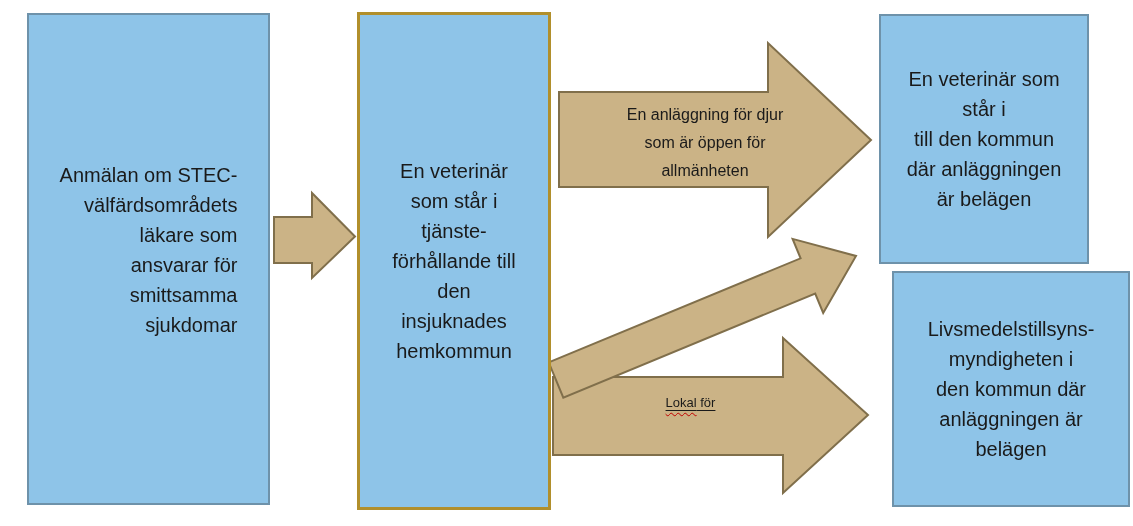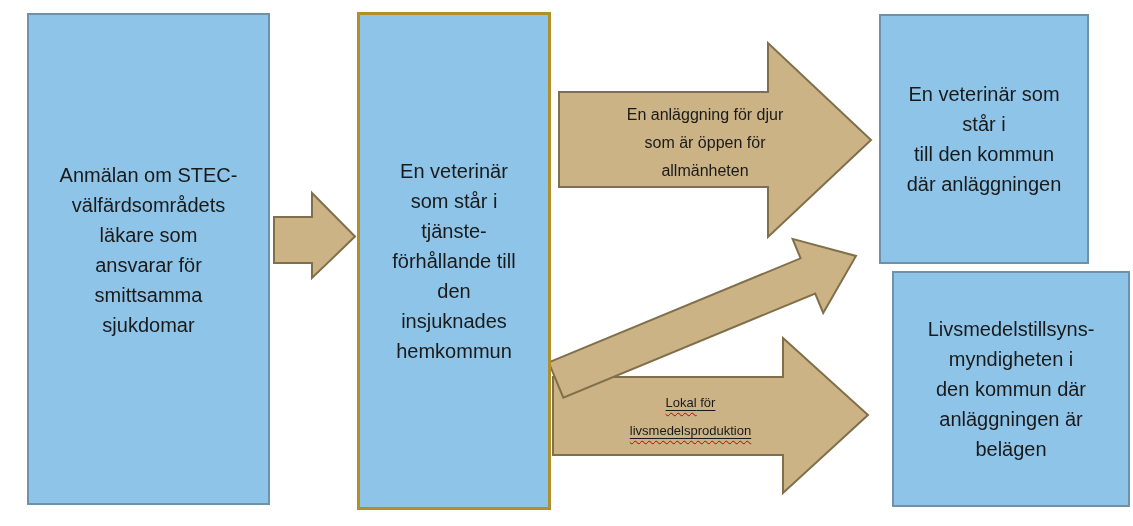--- a/index.html
+++ b/index.html
@@ -27,21 +27,21 @@
     box-sizing: border-box;
     background: #8EC4E8;
     display: flex;
     align-items: center;
     justify-content: center;
     text-align: center;
   }
   .border-blue { border: 2px solid #6E92AA; }
   .border-gold { border: 3px solid #B18F2B; }
   .box-text { font-size: 20px; line-height: 30px; }
-  .box-left        { left: 27px;  top: 13px;  width: 243px; height: 492px; padding-bottom: 18px; }
+  .box-left        { left: 27px;  top: 13px;  width: 243px; height: 492px; padding-bottom: 18px; text-align: right; }
   .box-middle      { left: 357px; top: 12px;  width: 194px; height: 498px; }
   .box-top-right   { left: 879px; top: 14px;  width: 210px; height: 250px; }
   .box-bottom-right{ left: 879px; top: 271px; width: 238px; height: 236px; margin-left: 13px; }
   .arrow-label {
     position: absolute;
     text-align: center;
     font-size: 16px;
     line-height: 28px;
   }
   .label-top { left: 560px; top: 101px; width: 210px; margin-left: 40px; }
@@ -90,20 +90,21 @@
       <div>hemkommun</div>
     </div>
   </div>
 
   <div class="box box-top-right border-blue">
     <div class="box-text">
       <div>En veterinär som</div>
       <div>står i</div>
       <div>till den kommun</div>
       <div>där anläggningen</div>
+      <div>är belägen</div>
     </div>
   </div>
 
   <div class="box box-bottom-right border-blue">
     <div class="box-text">
       <div>Livsmedelstillsyns-</div>
       <div>myndigheten i</div>
       <div>den kommun där</div>
       <div>anläggningen är</div>
       <div>belägen</div>
@@ -111,16 +112,15 @@
   </div>
 
   <div class="arrow-label label-top">
     <div>En anläggning för djur</div>
     <div>som är öppen för</div>
     <div>allmänheten</div>
   </div>
 
   <div class="arrow-label label-bottom">
     <div class="u-line"><span class="misspelled">Lokal</span><span> för</span></div>
-    <div class="u-line"><span class="misspelled">livsmedelsproduktion</span></div>
   </div>
 
 </div>
 
 </body></html>

